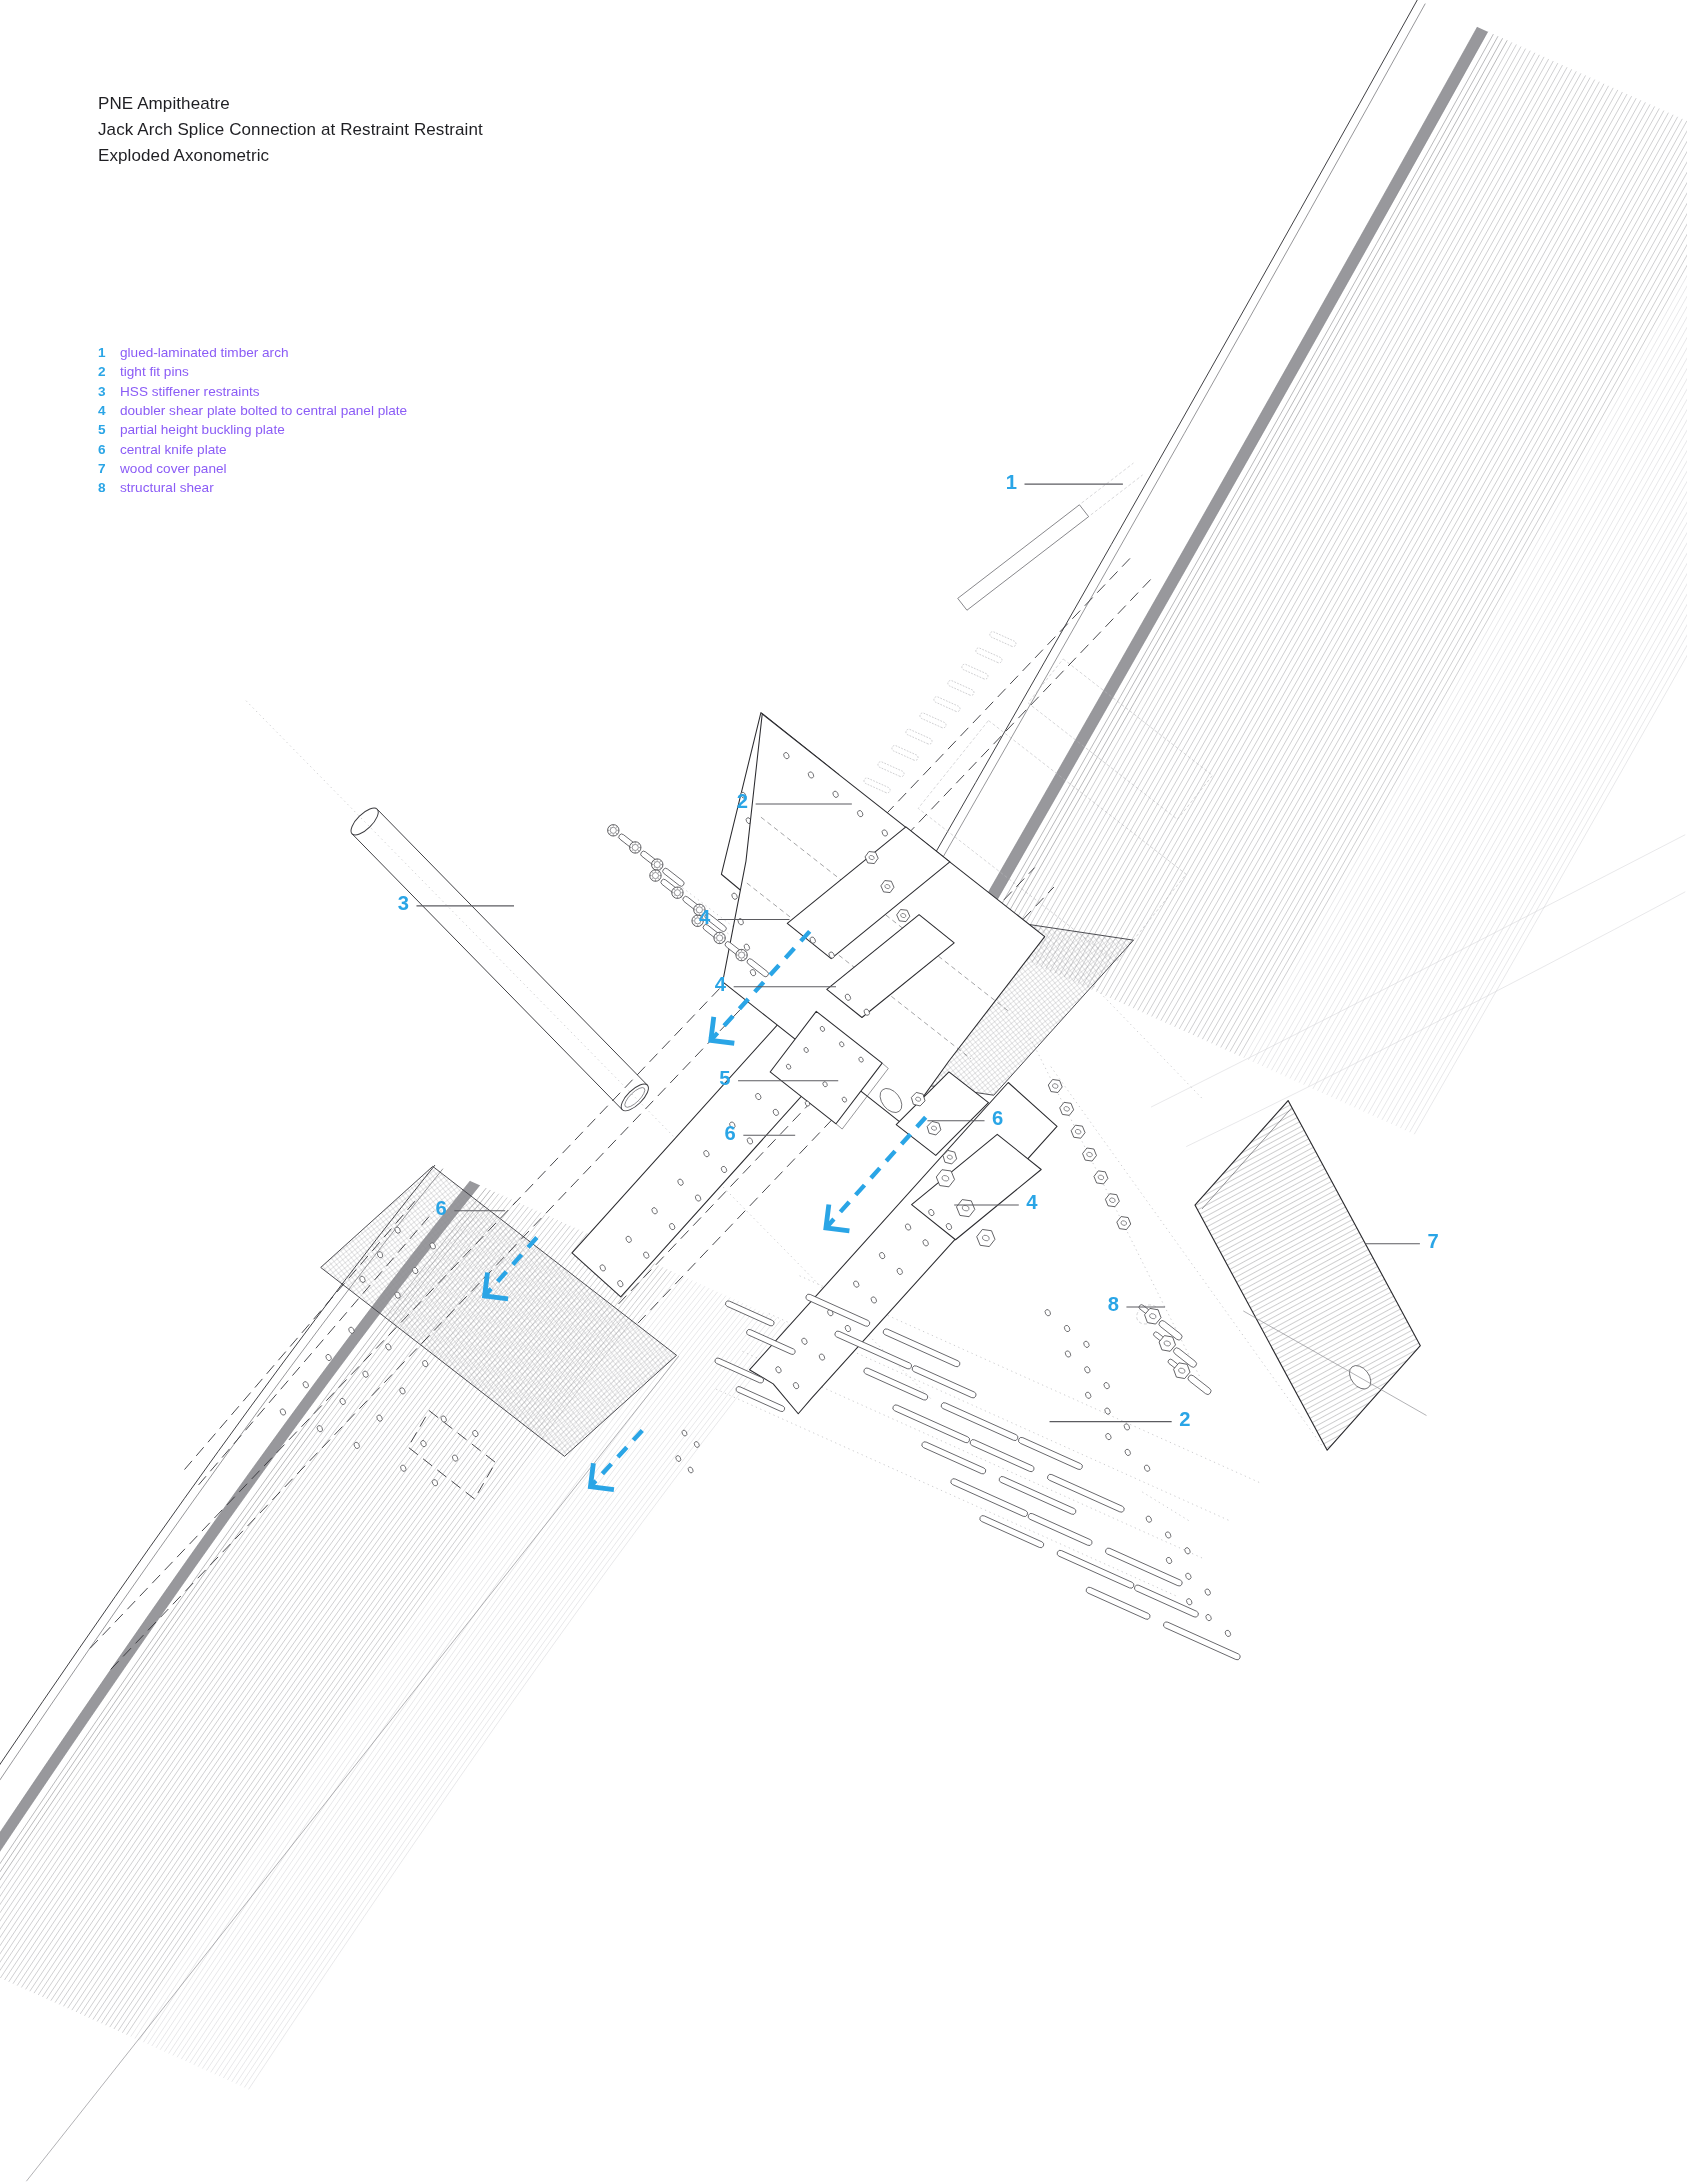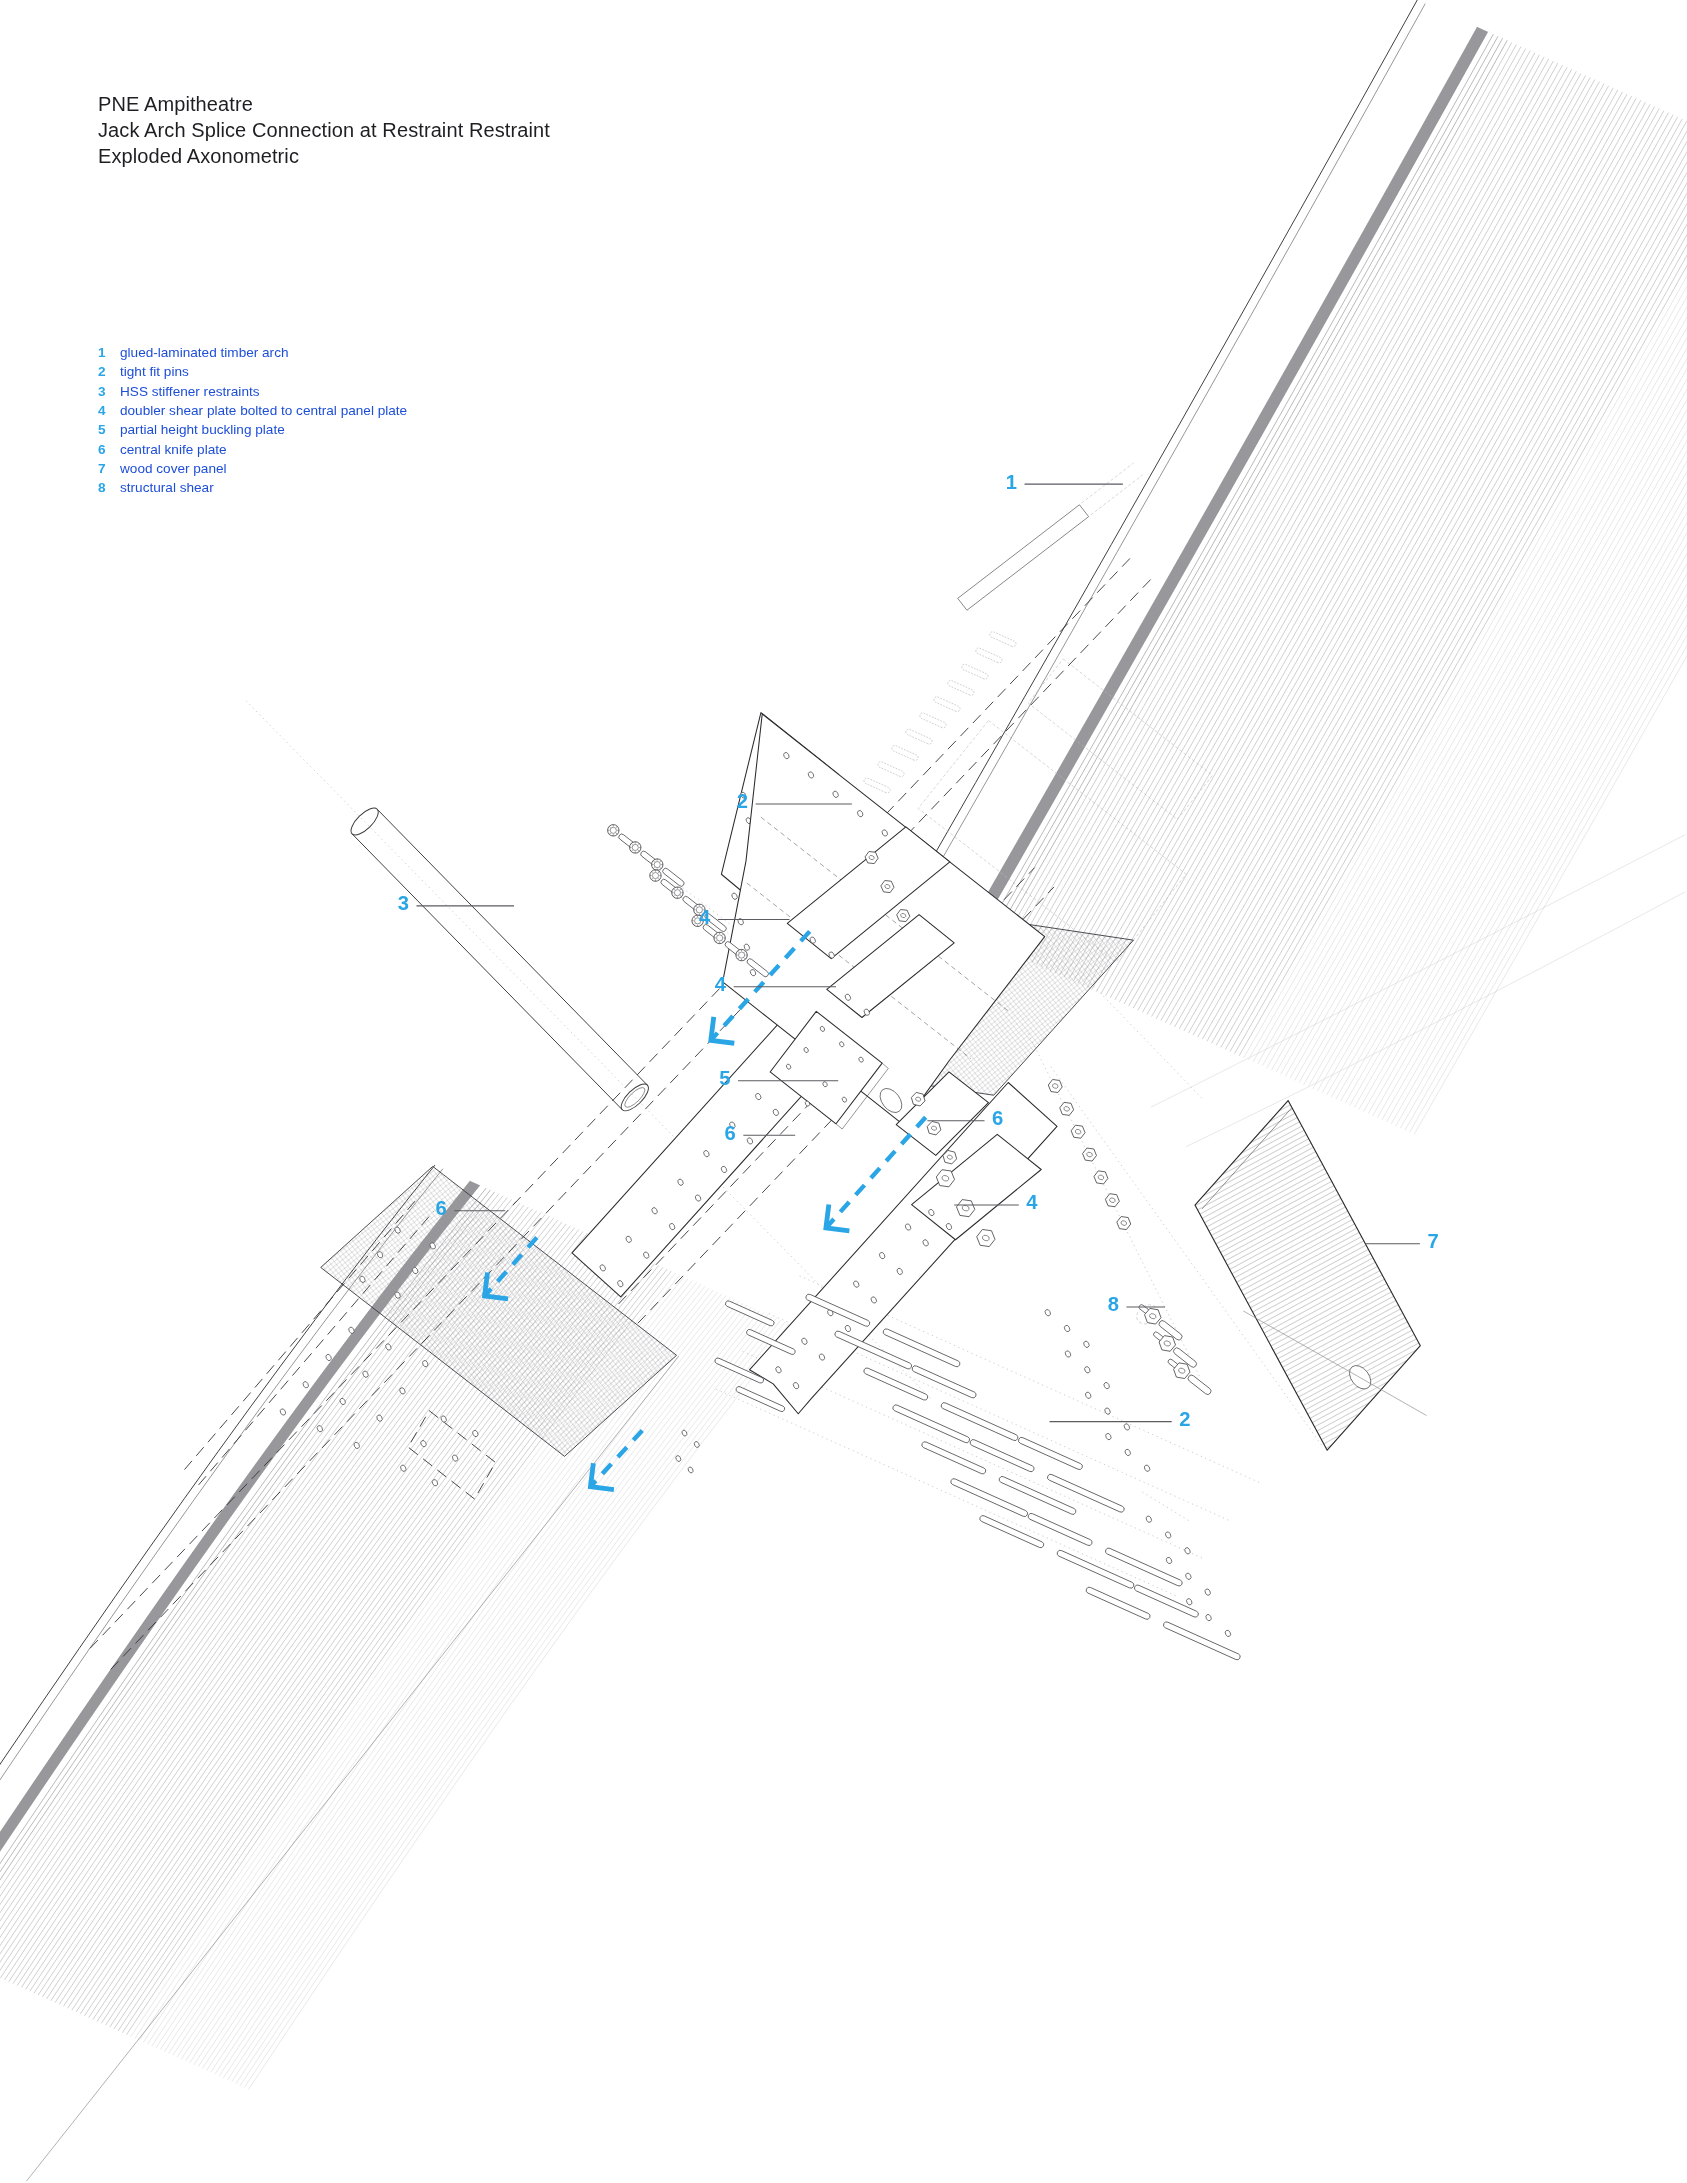--- a/index.html
+++ b/index.html
@@ -1,24 +1,24 @@
 <!DOCTYPE html>
 <html style="font-size:7px"><head>
 <meta charset="utf-8">
 <style>
   html,body{margin:0;padding:0;background:#ffffff;}
   #page{position:relative;width:1687px;height:2183px;background:#ffffff;overflow:hidden;
         font-family:"Liberation Sans",sans-serif;}
   #art{position:absolute;left:0;top:0;width:1687px;height:2183px;}
   #title-block{position:absolute;left:98px;top:91px;color:#1f1f23;}
-  #title-block .tline{font-size:20px;line-height:26px;font-weight:400;letter-spacing:0.1px;white-space:nowrap;}
+  #title-block .tline{font-size:17px;line-height:26px;font-weight:400;letter-spacing:0.1px;white-space:nowrap;}
   #legend{position:absolute;left:98px;top:343px;}
   .legend-row{display:flex;height:19.3px;align-items:center;}
   .legend-num{width:22px;text-align:left;font-size:13.6px;font-weight:700;}
-  .legend-label{font-size:13.6px;color:#1d4ed8;font-weight:400;white-space:nowrap;}
+  .legend-label{font-size:13.6px;color:#8b5cf6;font-weight:400;white-space:nowrap;}
   
   .ln-ink{stroke:#3a3a3e;stroke-width:2.2;fill:none;}
   .ln-thin{stroke:#55555a;stroke-width:1.4;fill:none;}
   .ln-mid{stroke:#8a8a8e;stroke-width:1.5;fill:none;}
   .lam-dark{stroke:#8e8e92;stroke-width:1.4;fill:none;}
   .lam{stroke:#a8a8ac;stroke-width:1.25;fill:none;}
   .lam-ghost{stroke:#d2d2d6;stroke-width:1.2;fill:none;}
   .slot-dash{stroke:#2f2f33;stroke-width:2;fill:none;stroke-dasharray:26 15;}
   .hid-dash{stroke:#6a6a6e;stroke-width:1.4;fill:none;stroke-dasharray:11 8;}
   .ghost-dash{stroke:#b9b9bd;stroke-width:1.3;fill:none;stroke-dasharray:7 5;}

